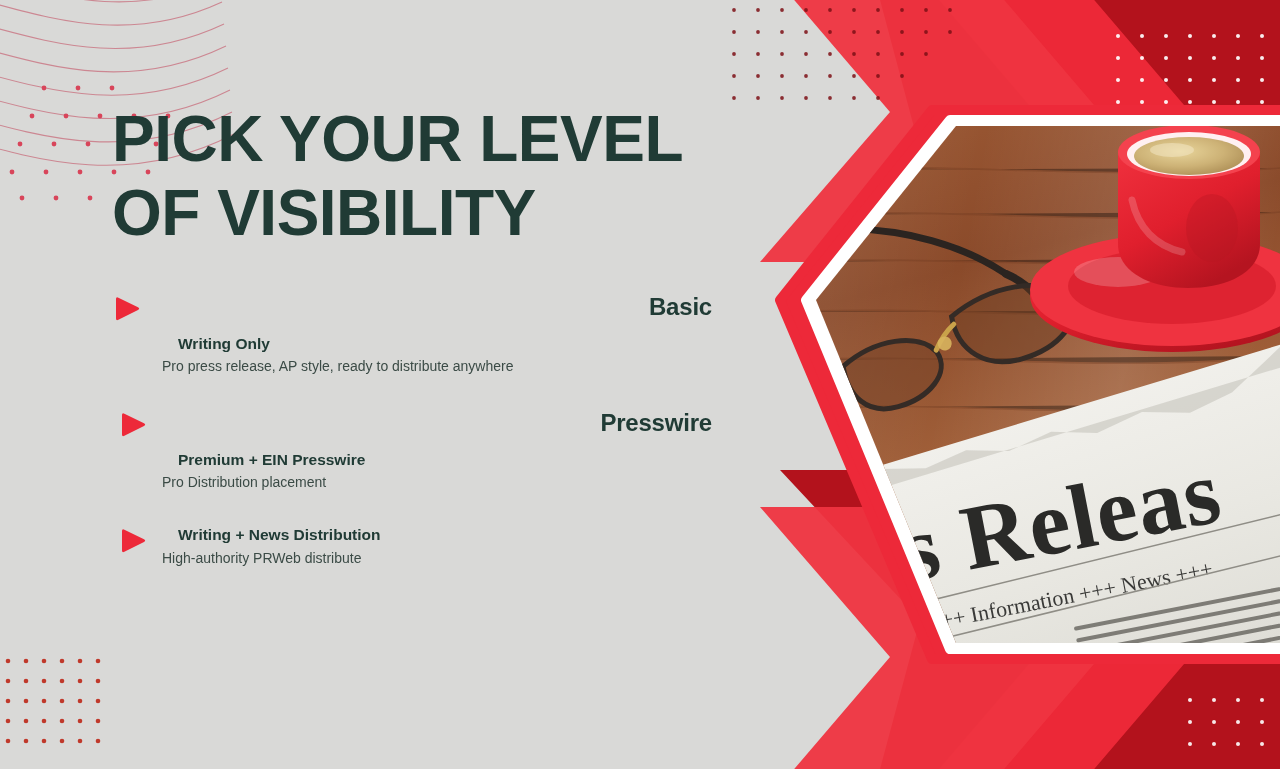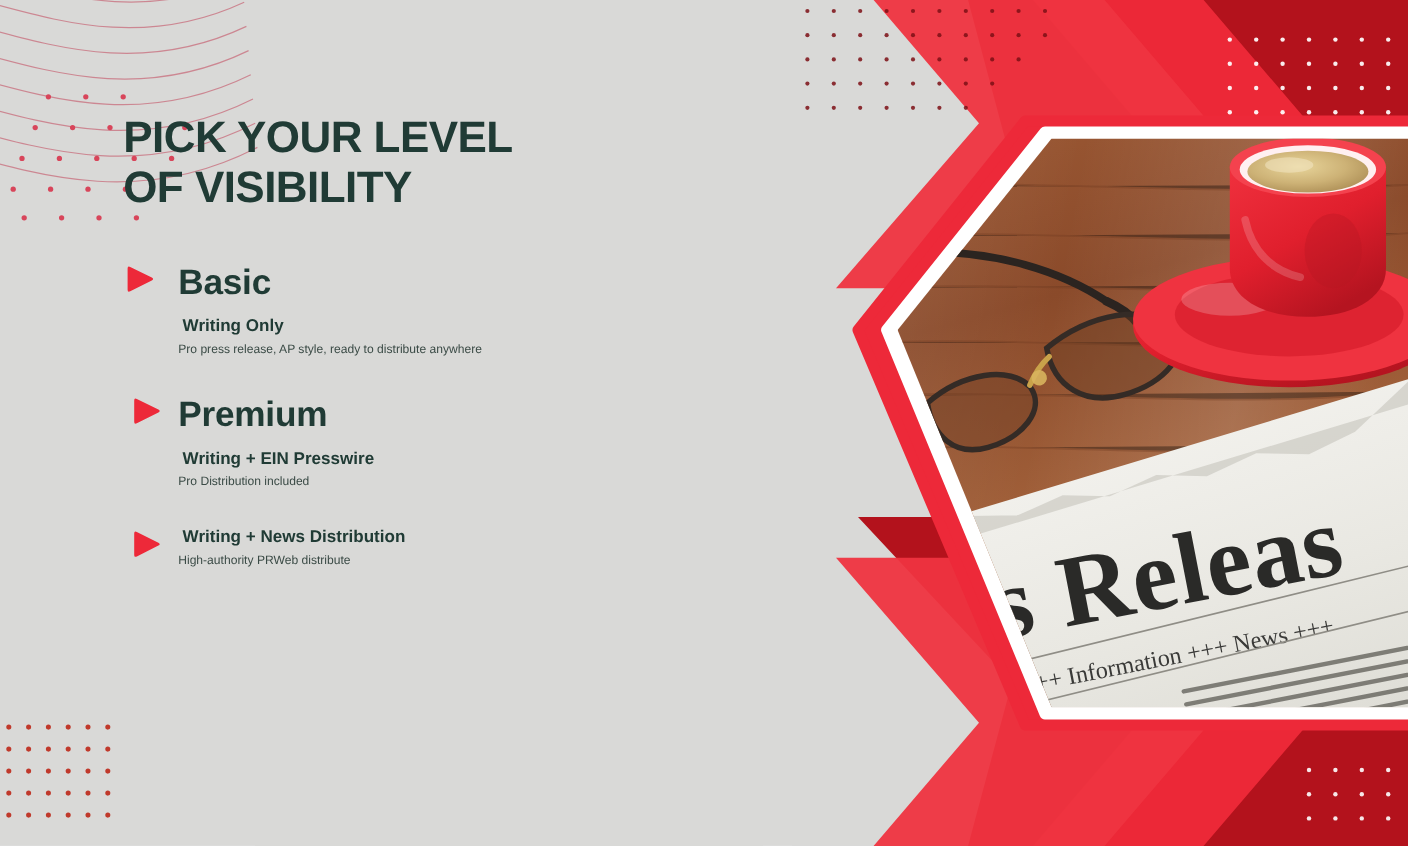--- a/index.html
+++ b/index.html
@@ -52,21 +52,21 @@
   .content {
     position: absolute;
     left: 112px;
     top: 102px;
     width: 600px;
   }
 
   .headline {
     margin: 0;
     color: #203b35;
-    font-size: 40px;
+    font-size: 64px;
     line-height: 1.16;
     font-weight: 700;
     letter-spacing: -0.5px;
     white-space: pre-line;
   }
 
   .tier-list {
     margin: 44px 0 0 0;
     padding: 0;
     list-style: none;
@@ -82,36 +82,37 @@
     position: absolute;
     left: 0;
     top: 2px;
     width: 30px;
     height: 26px;
   }
 
   .tier-name {
     margin: 0;
     color: #203b35;
-    font-size: 32px;
+    font-size: 24px;
     font-weight: 700;
     line-height: 1.1;
     letter-spacing: -0.2px;
+    text-align: right;
   }
   .tier-feature {
-    margin: 14px 0 0 4px;
+    margin: 14px 0 0 16px;
     color: #203b35;
     font-size: 15.5px;
     font-weight: 700;
     line-height: 1.2;
   }
   .tier-desc {
     margin: 4px 0 0 0;
     color: #3b4b46;
-    font-size: 11px;
+    font-size: 14px;
     font-weight: 400;
     line-height: 1.35;
   }
 
   .tier-basic    { margin-top: 0; }
   .tier-standard .tier-bullet,
   .tier-premium .tier-bullet { left: 6px; }
 </style>
 </head>
 <body>
@@ -447,23 +448,23 @@
         </svg>
         <p class="tier-name">Basic</p>
         <p class="tier-feature">Writing Only</p>
         <p class="tier-desc">Pro press release, AP style, ready to distribute anywhere</p>
       </li>
 
       <li class="tier tier-standard">
         <svg class="tier-bullet" viewBox="0 0 30 26" xmlns="http://www.w3.org/2000/svg">
           <path d="M 4 3 Q 4 0.4 6.4 1.7 L 26 11.3 Q 28.4 12.6 26 14 L 6.4 23.8 Q 4 25.1 4 22.5 Z" fill="#ed2939"></path>
         </svg>
-        <p class="tier-name">Premium</p>
-        <p class="tier-feature">Writing + EIN Presswire</p>
-        <p class="tier-desc">Pro Distribution included</p>
+        <p class="tier-name">Presswire</p>
+        <p class="tier-feature">Premium + EIN Presswire</p>
+        <p class="tier-desc">Pro Distribution placement</p>
       </li>
 
       <li class="tier tier-premium">
         <svg class="tier-bullet" viewBox="0 0 30 26" xmlns="http://www.w3.org/2000/svg">
           <path d="M 4 3 Q 4 0.4 6.4 1.7 L 26 11.3 Q 28.4 12.6 26 14 L 6.4 23.8 Q 4 25.1 4 22.5 Z" fill="#ed2939"></path>
         </svg>
         <p class="tier-feature">Writing + News Distribution</p>
         <p class="tier-desc">High-authority PRWeb distribute</p>
       </li>
 

